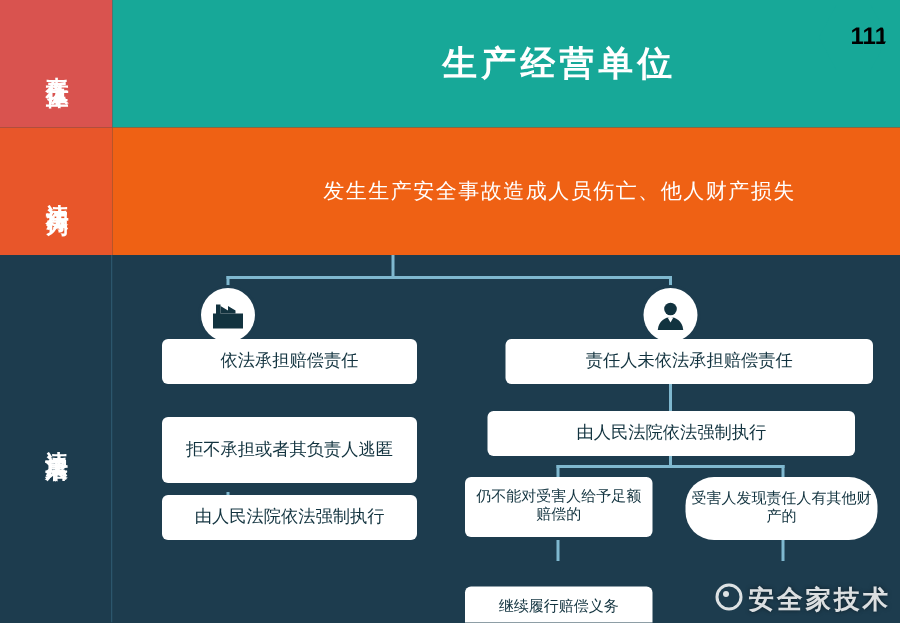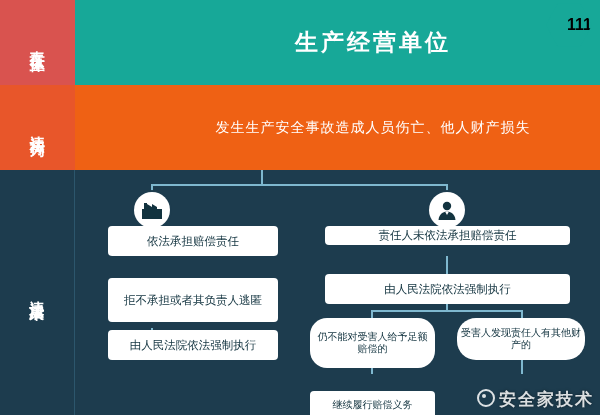--- a/index.html
+++ b/index.html
@@ -144,27 +144,27 @@
 
     <div class="ln" style="left:371px;top:58px;width:2px;height:12px;"></div>
     <div class="ln" style="left:371px;top:86px;width:2px;height:18px;"></div>
     <div class="ln" style="left:371px;top:134px;width:2px;height:8px;"></div>
     <div class="ln" style="left:296px;top:140px;width:152px;height:2px;"></div>
     <div class="ln" style="left:296px;top:140px;width:2px;height:8px;"></div>
     <div class="ln" style="left:446px;top:140px;width:2px;height:8px;"></div>
     <div class="ln" style="left:296px;top:190px;width:2px;height:14px;"></div>
     <div class="ln" style="left:446px;top:190px;width:2px;height:14px;"></div>
 
-    <div class="box md" style="left:250px;top:56px;width:245px;height:19px;">
+    <div class="box md" style="left:262px;top:56px;width:245px;height:30px;">
       <span>责任人未依法承担赔偿责任</span>
     </div>
     <div class="box md" style="left:250px;top:104px;width:245px;height:30px;">
       <span>由人民法院依法强制执行</span>
     </div>
-    <div class="box sm" style="left:235px;top:148px;width:125px;height:50px;border-radius:17px;">
+    <div class="box sm" style="left:235px;top:148px;width:125px;height:40px;">
       <span>仍不能对受害人给予足额赔偿的</span>
     </div>
     <div class="box sm" style="left:382px;top:148px;width:128px;height:42px;border-radius:19px;">
       <span>受害人发现责任人有其他财产的</span>
     </div>
     <div class="box sm" style="left:235px;top:221px;width:125px;height:28px;">
       <span>继续履行赔偿义务</span>
     </div>
   </div>
 

